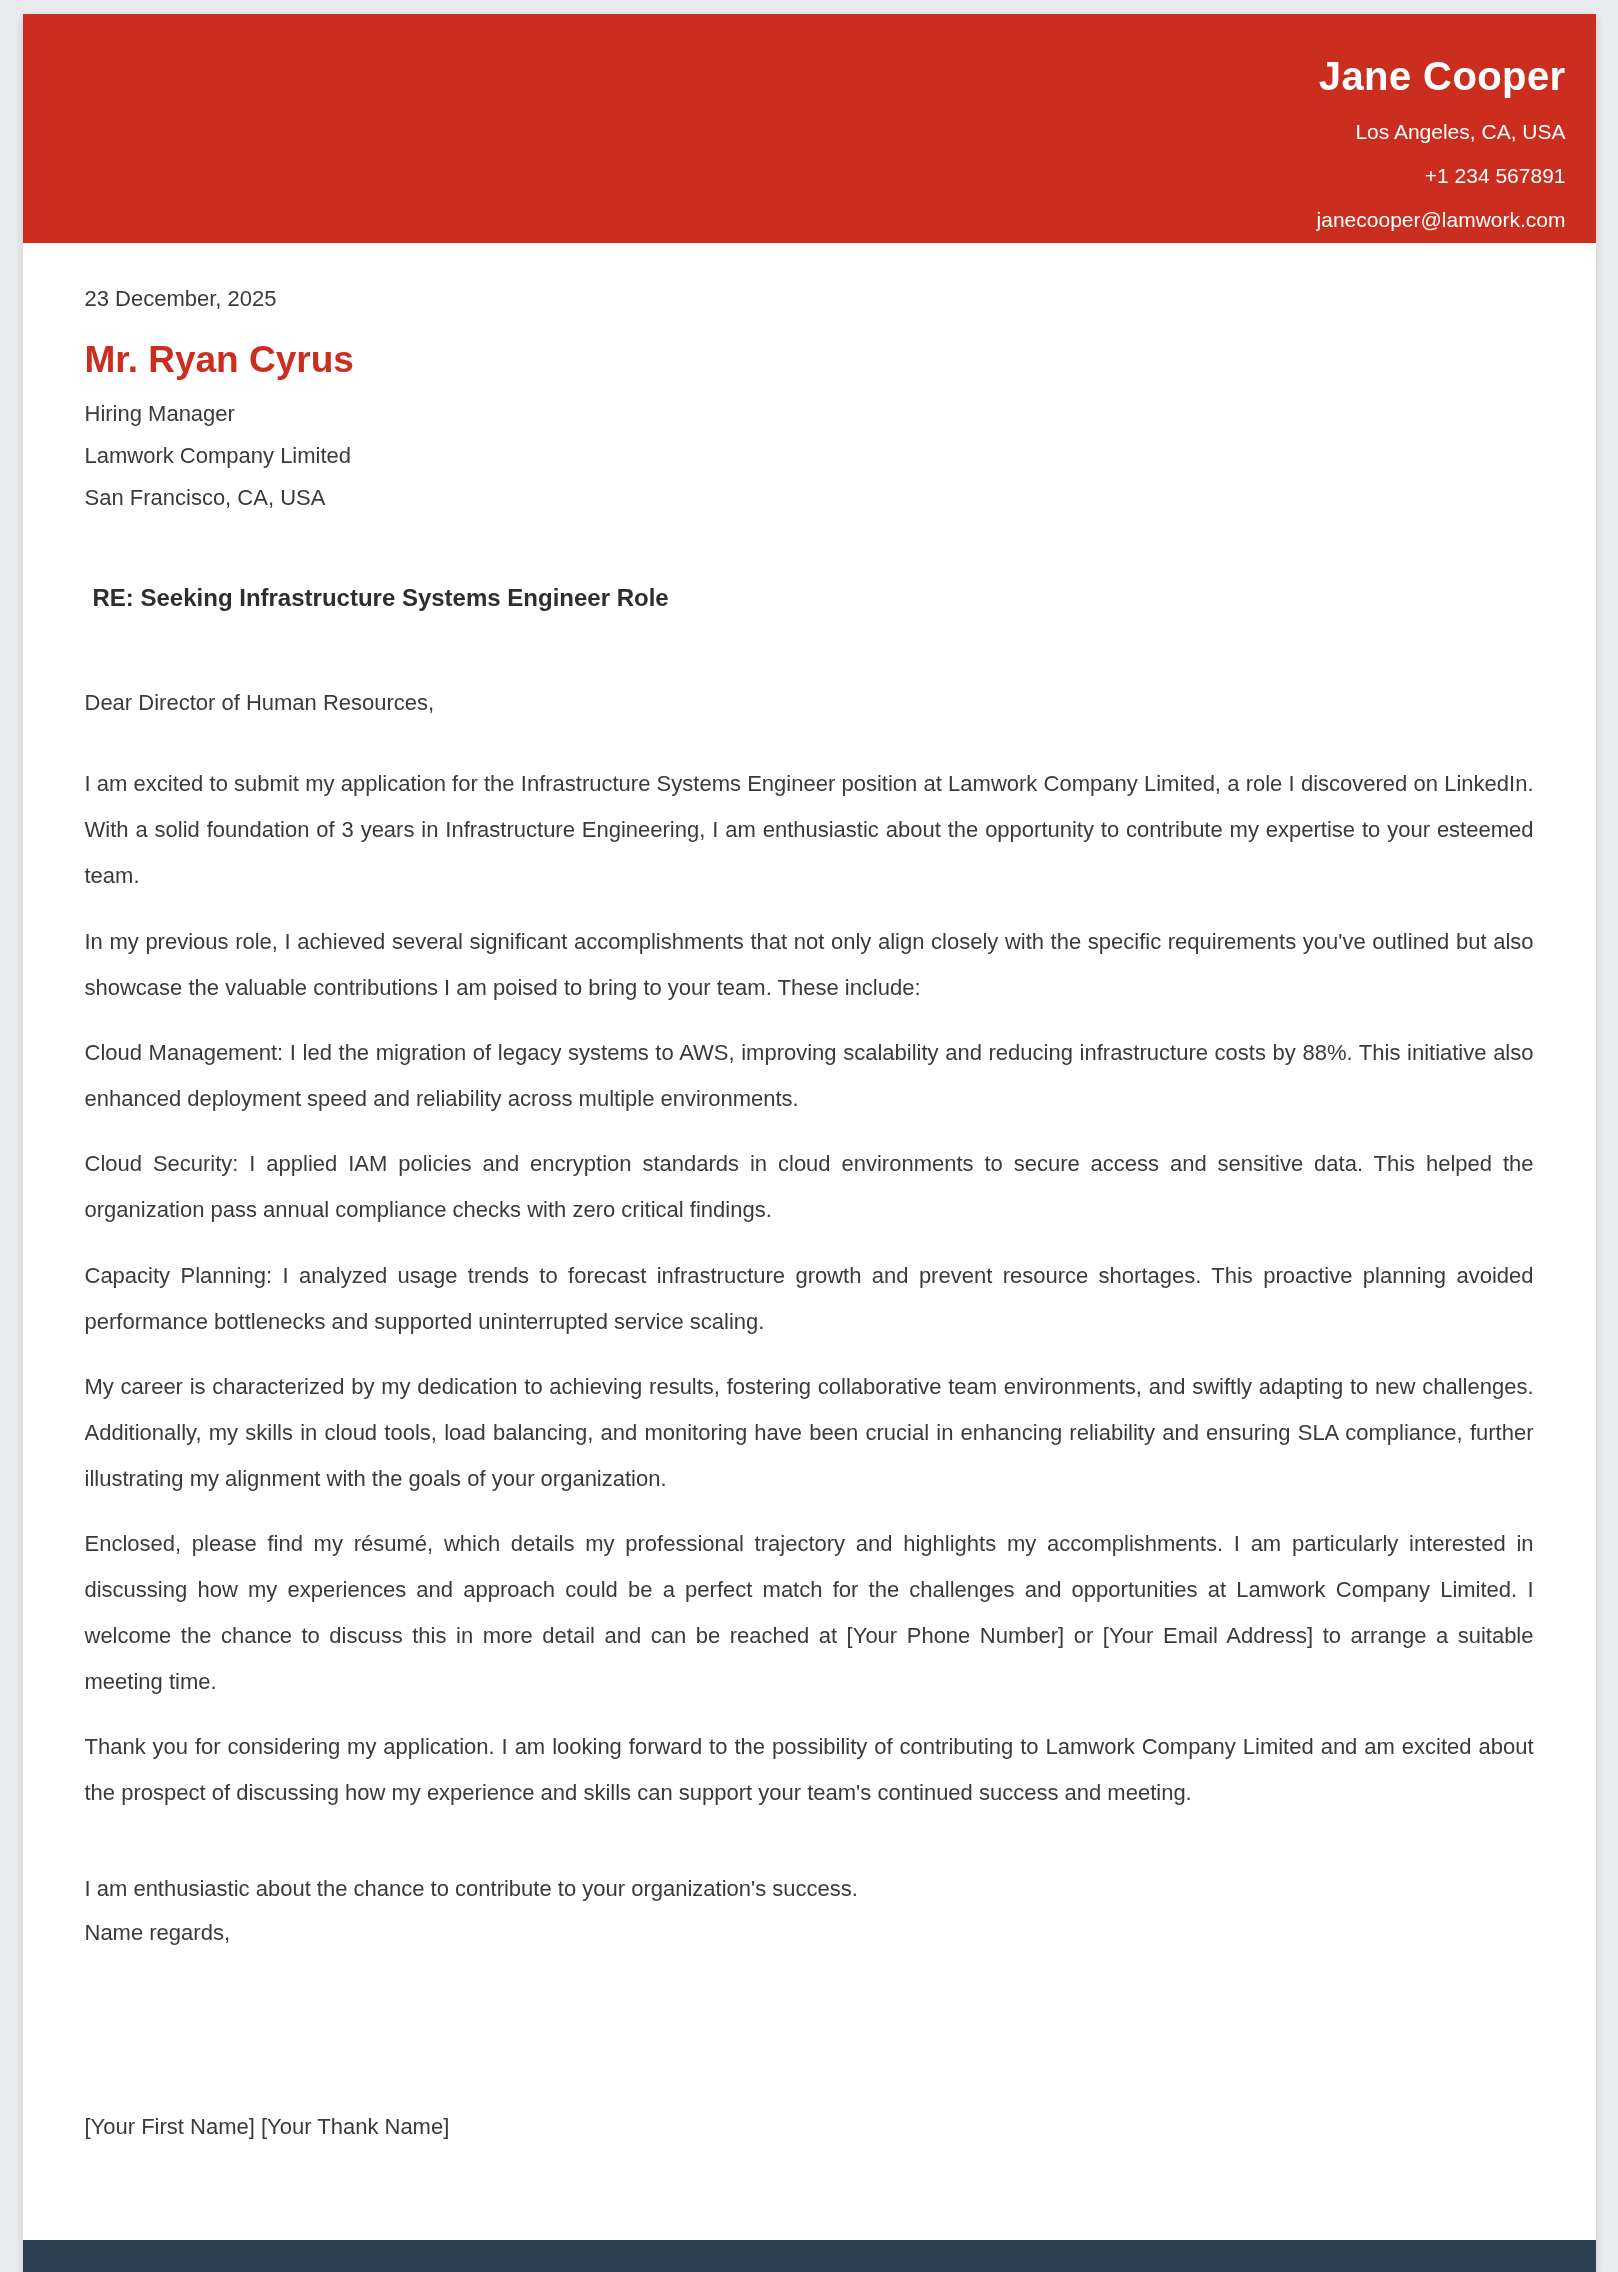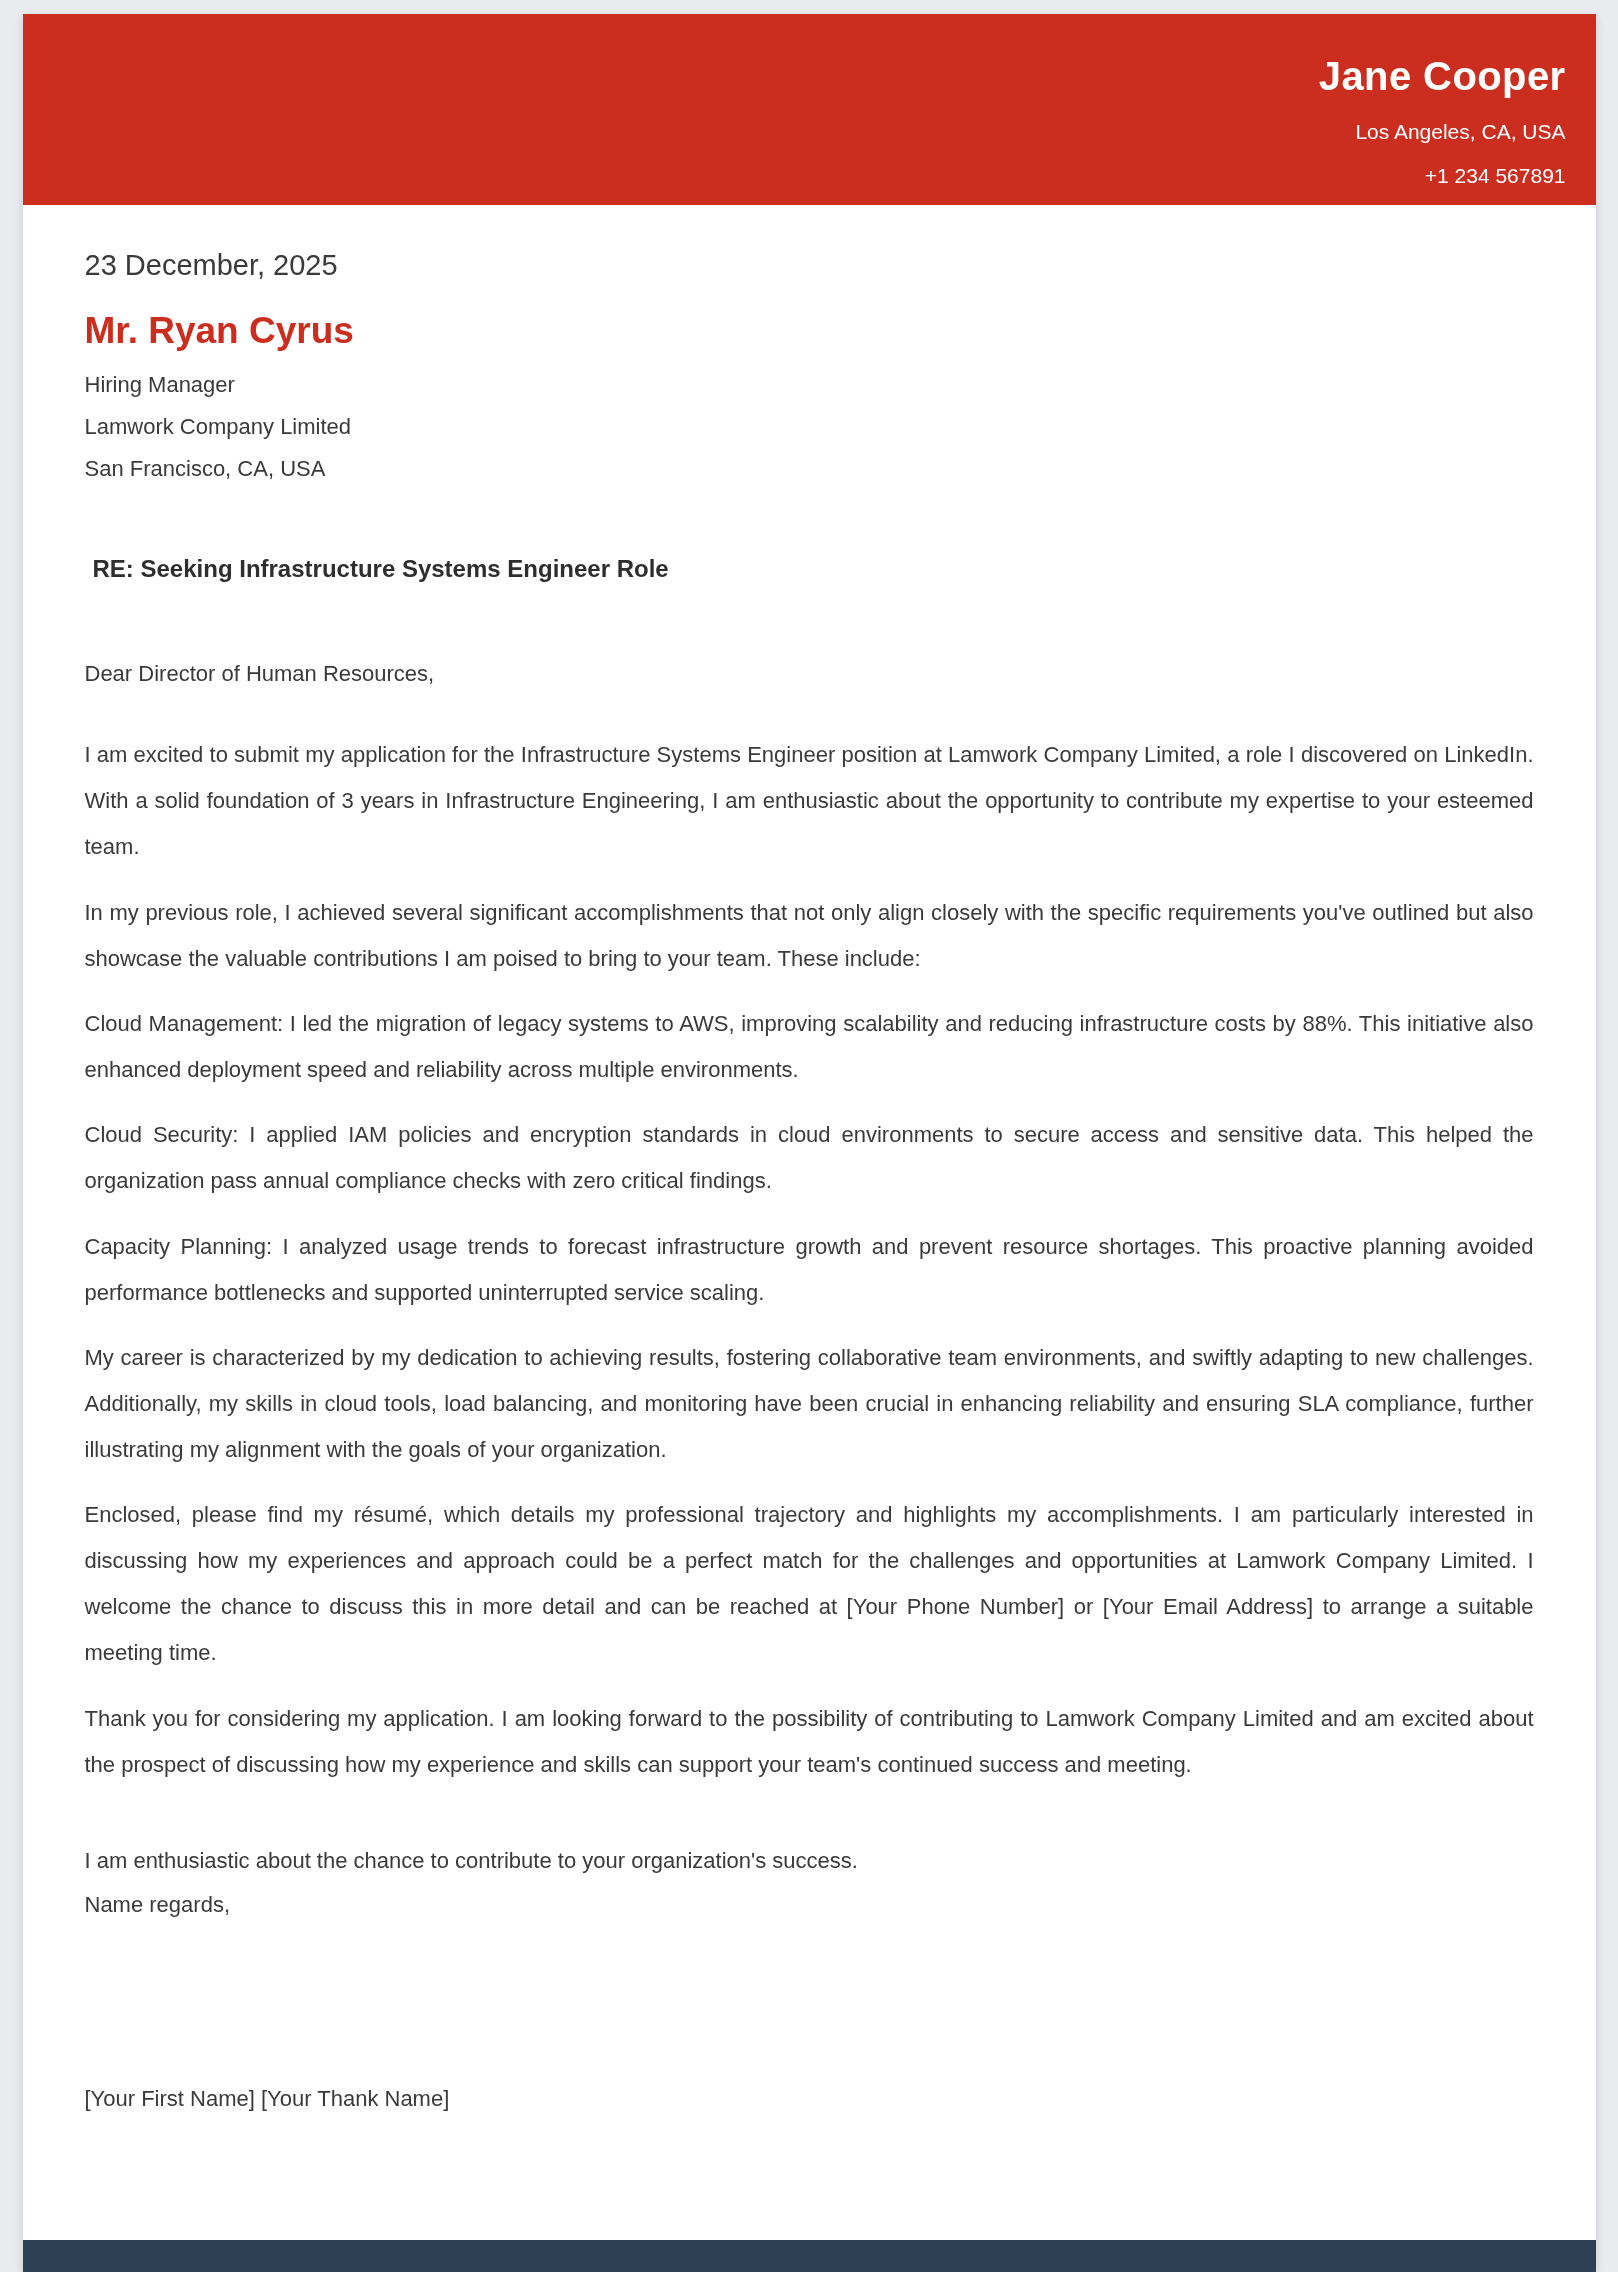--- a/index.html
+++ b/index.html
@@ -21,21 +21,21 @@
     height: 2259px;
     margin: 14px auto 0;
     background: #ffffff;
     box-shadow: 0 2.6px 8.8px rgba(0,0,0,0.14);
     overflow: hidden;
   }
 
   
   .letterhead {
     background: #cb2d1f;
-    height: 191px;
+    height: 229px;
     padding: 39px 30px 0 0;
     text-align: right;
     color: #ffffff;
   }
 
   .lh-name {
     font-size: 40px;
     font-weight: bold;
     line-height: 1.15;
     margin-bottom: 10.6px;
@@ -47,21 +47,21 @@
     line-height: 44px;
   }
 
   
   .content {
     padding: 42px 62px 0;
     color: #3a3a3a;
   }
 
   .date {
-    font-size: 29px;
+    font-size: 22px;
     line-height: 1.3;
     margin-bottom: 24.6px;
   }
 
   .recipient-name {
     color: #cb2d1f;
     font-size: 37px;
     font-weight: bold;
     line-height: 1.2;
     margin-bottom: 10.6px;

